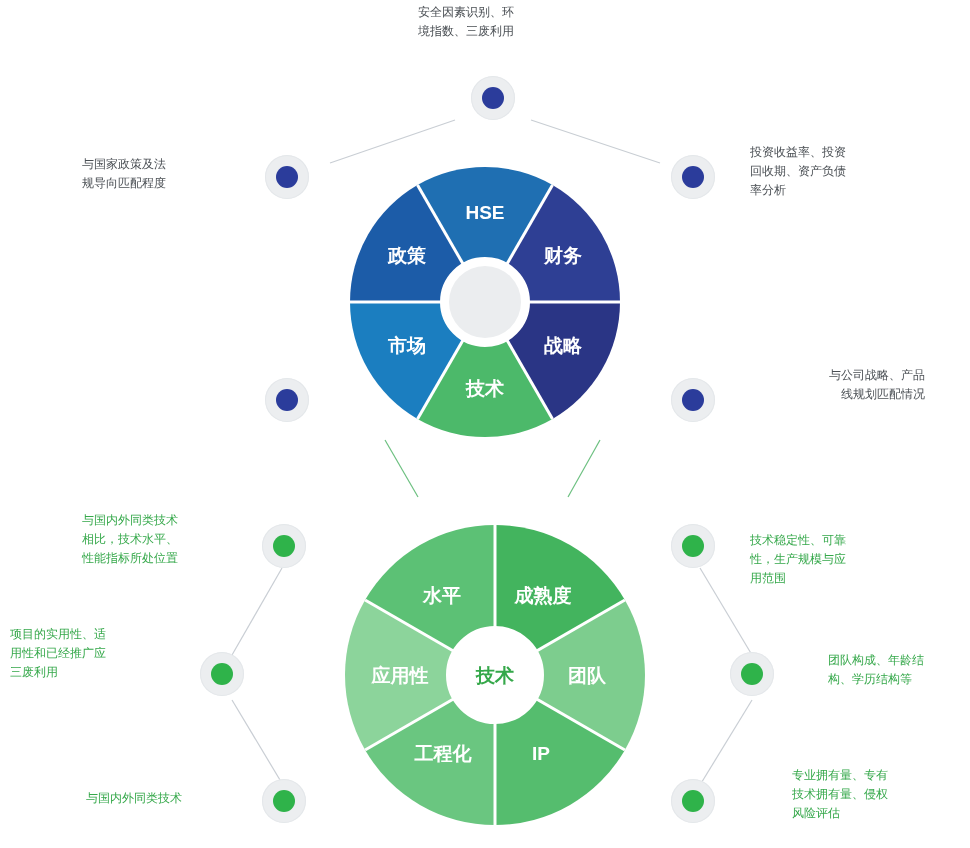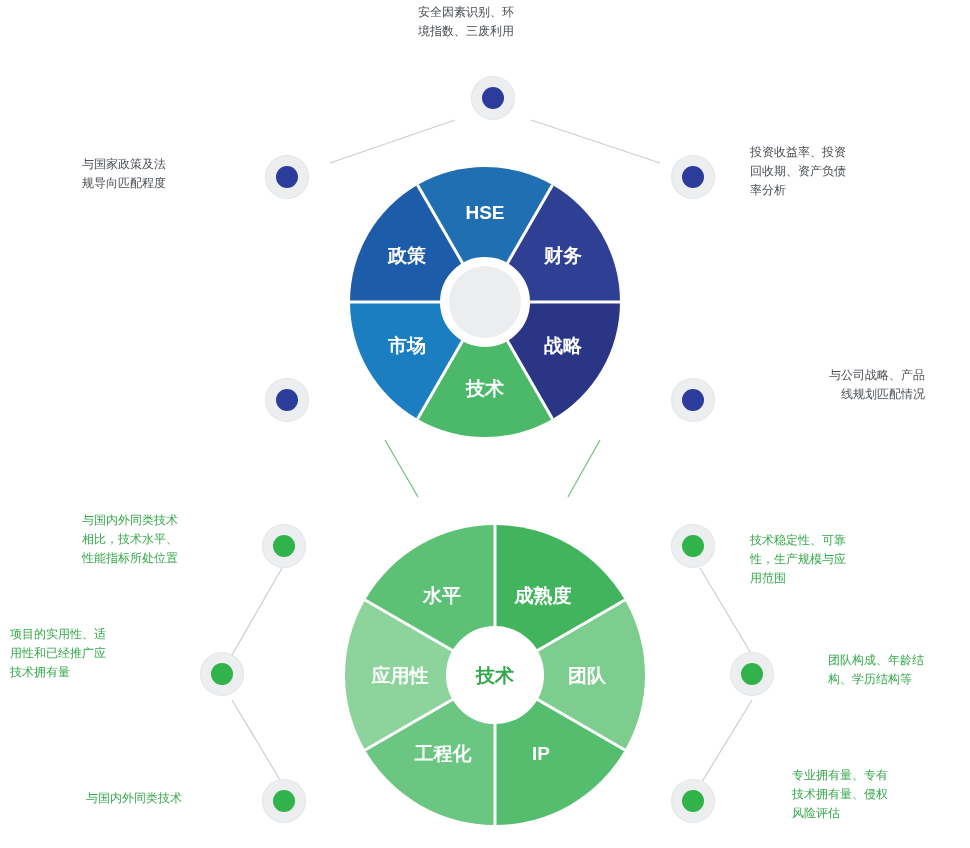--- a/index.html
+++ b/index.html
@@ -190,21 +190,21 @@
 线规划匹配情况</div>
 
   <div class="label green" style="left:82px;top:511px;width:168px;text-align:left;">与国内外同类技术
 相比，技术水平、
 性能指标所处位置</div>
   <div class="label green" style="left:750px;top:511px;width:172px;text-align:left;margin-top:20px;">技术稳定性、可靠
 性，生产规模与应
 用范围</div>
   <div class="label green" style="left:10px;top:625px;width:172px;text-align:left;">项目的实用性、适
 用性和已经推广应
-技术拥有量</div>
+三废利用</div>
   <div class="label green" style="left:828px;top:651px;width:150px;text-align:left;">团队构成、年龄结
 构、学历结构等</div>
   <div class="label green" style="left:86px;top:789px;width:168px;text-align:left;">与国内外同类技术</div>
   <div class="label green" style="left:792px;top:766px;width:165px;text-align:left;">专业拥有量、专有
 技术拥有量、侵权
 风险评估</div>
 
 </div>
 
 </body></html>

